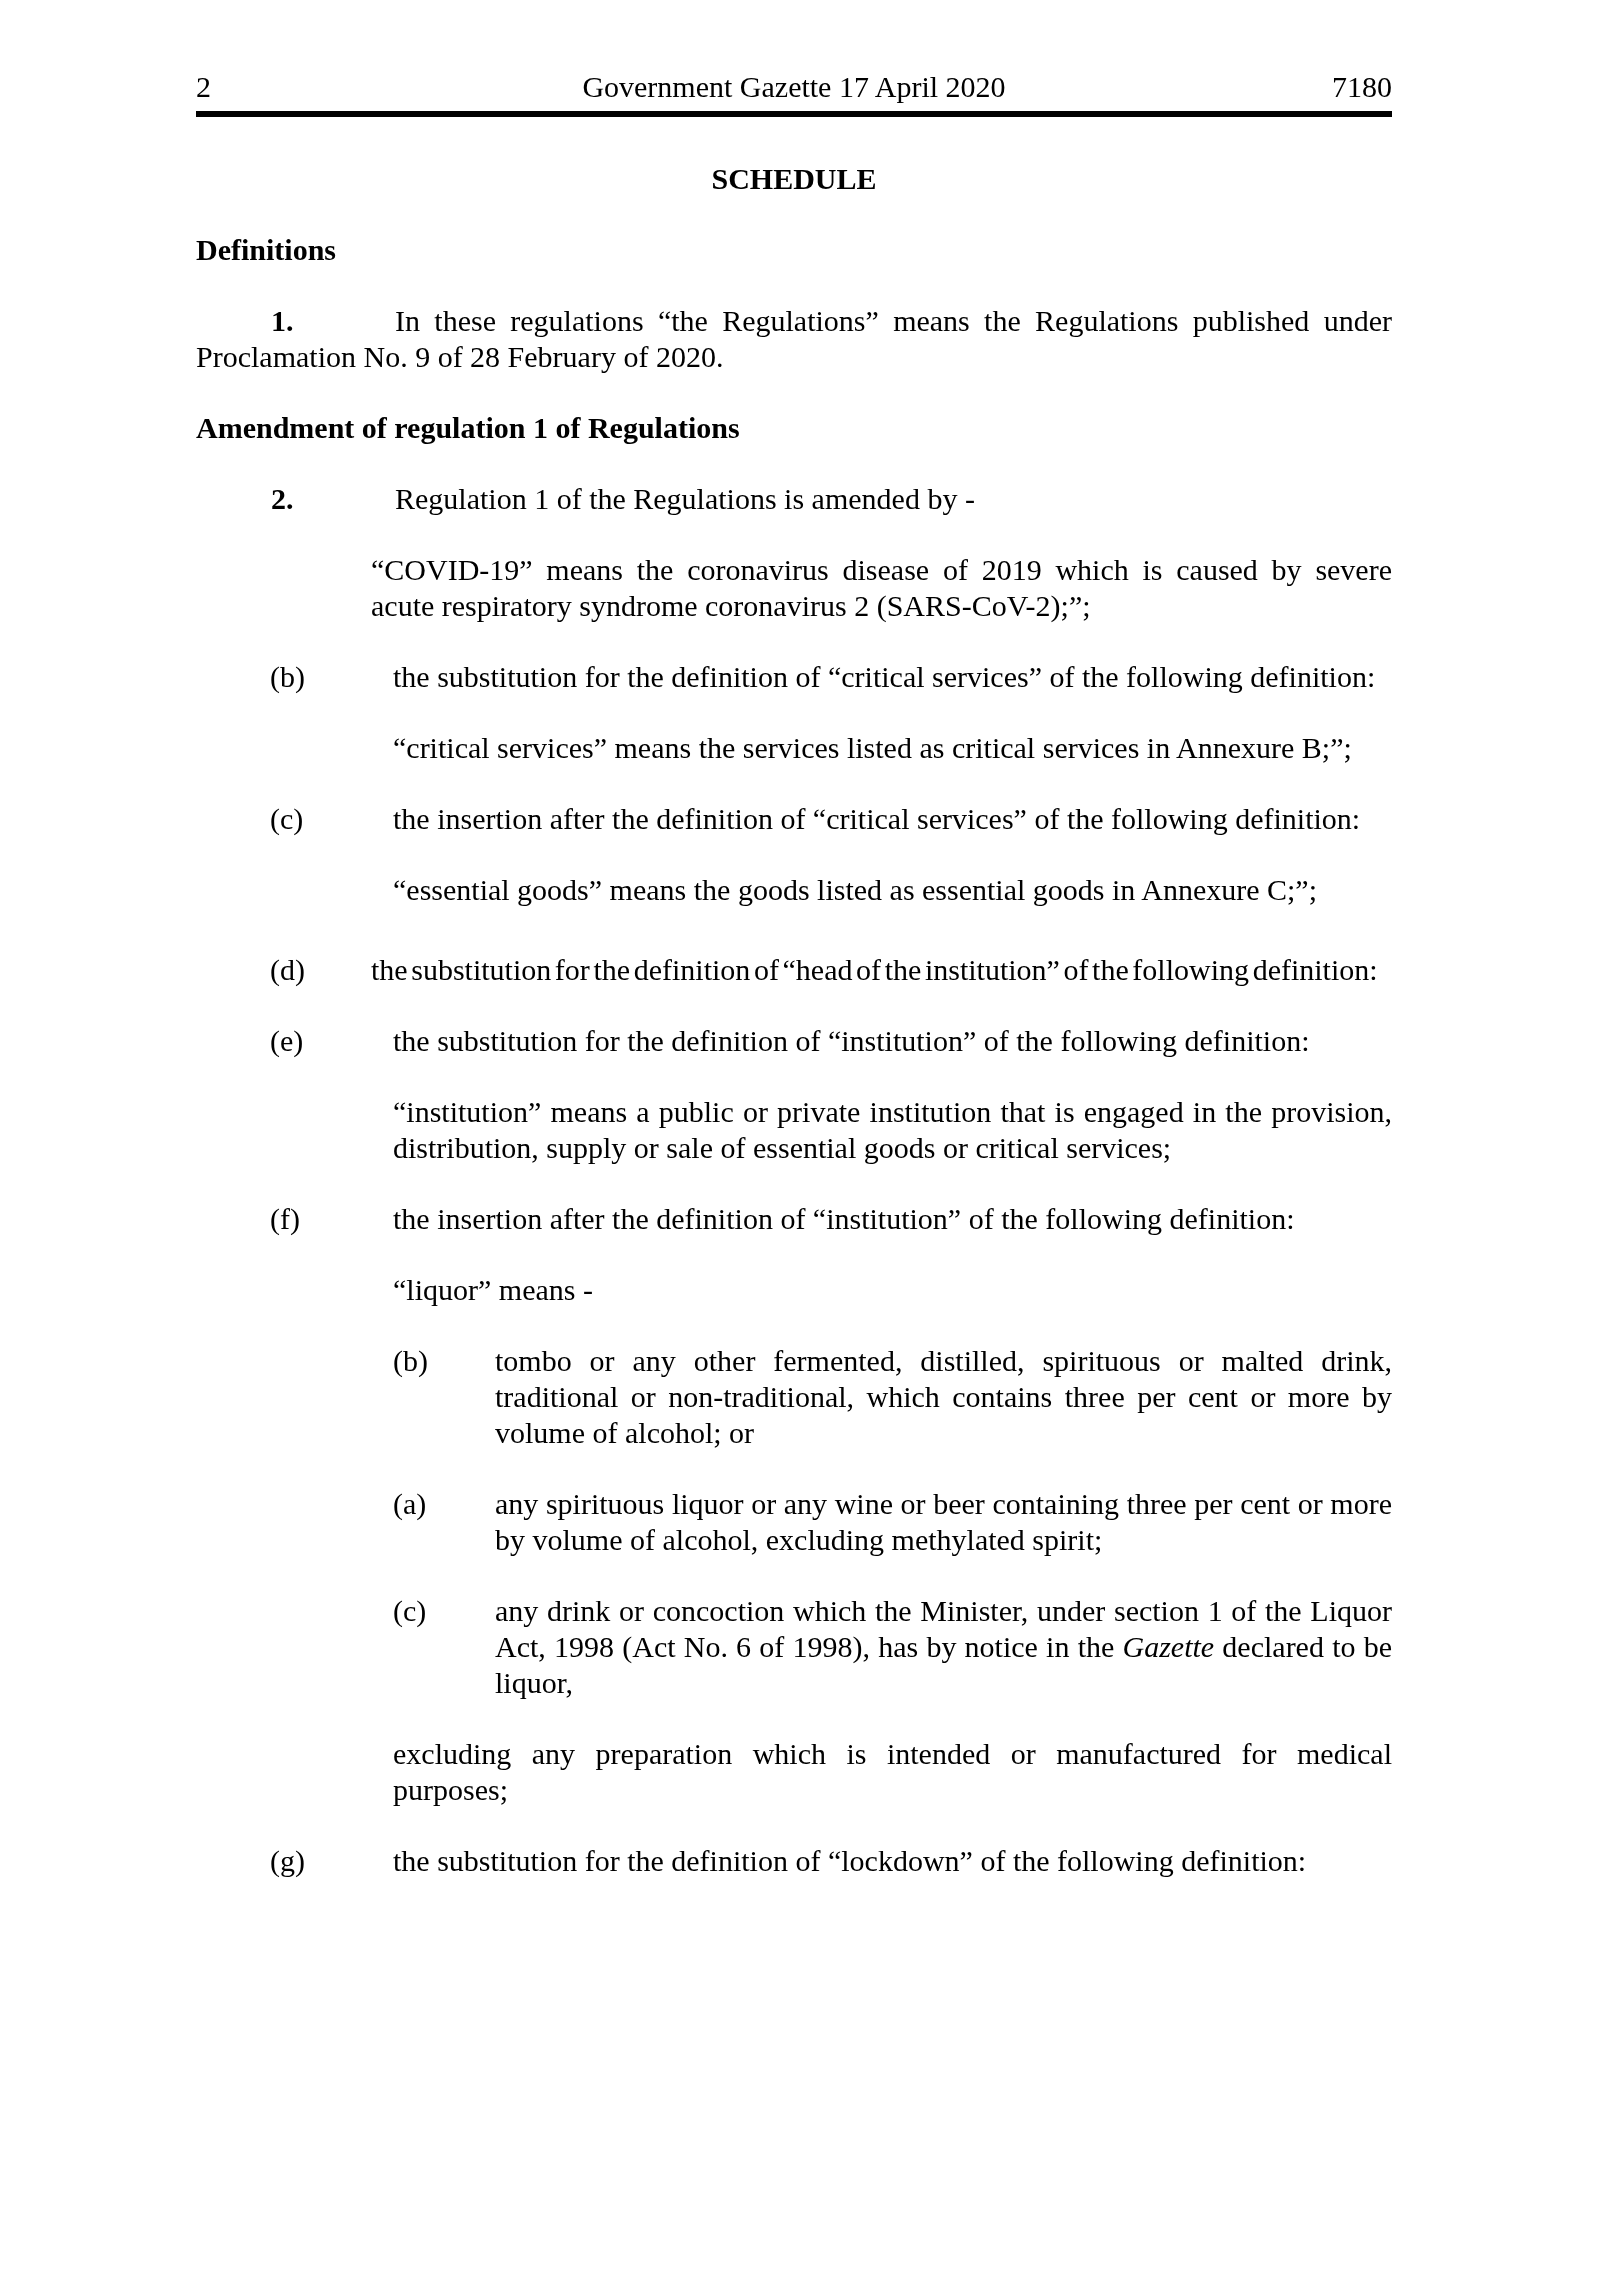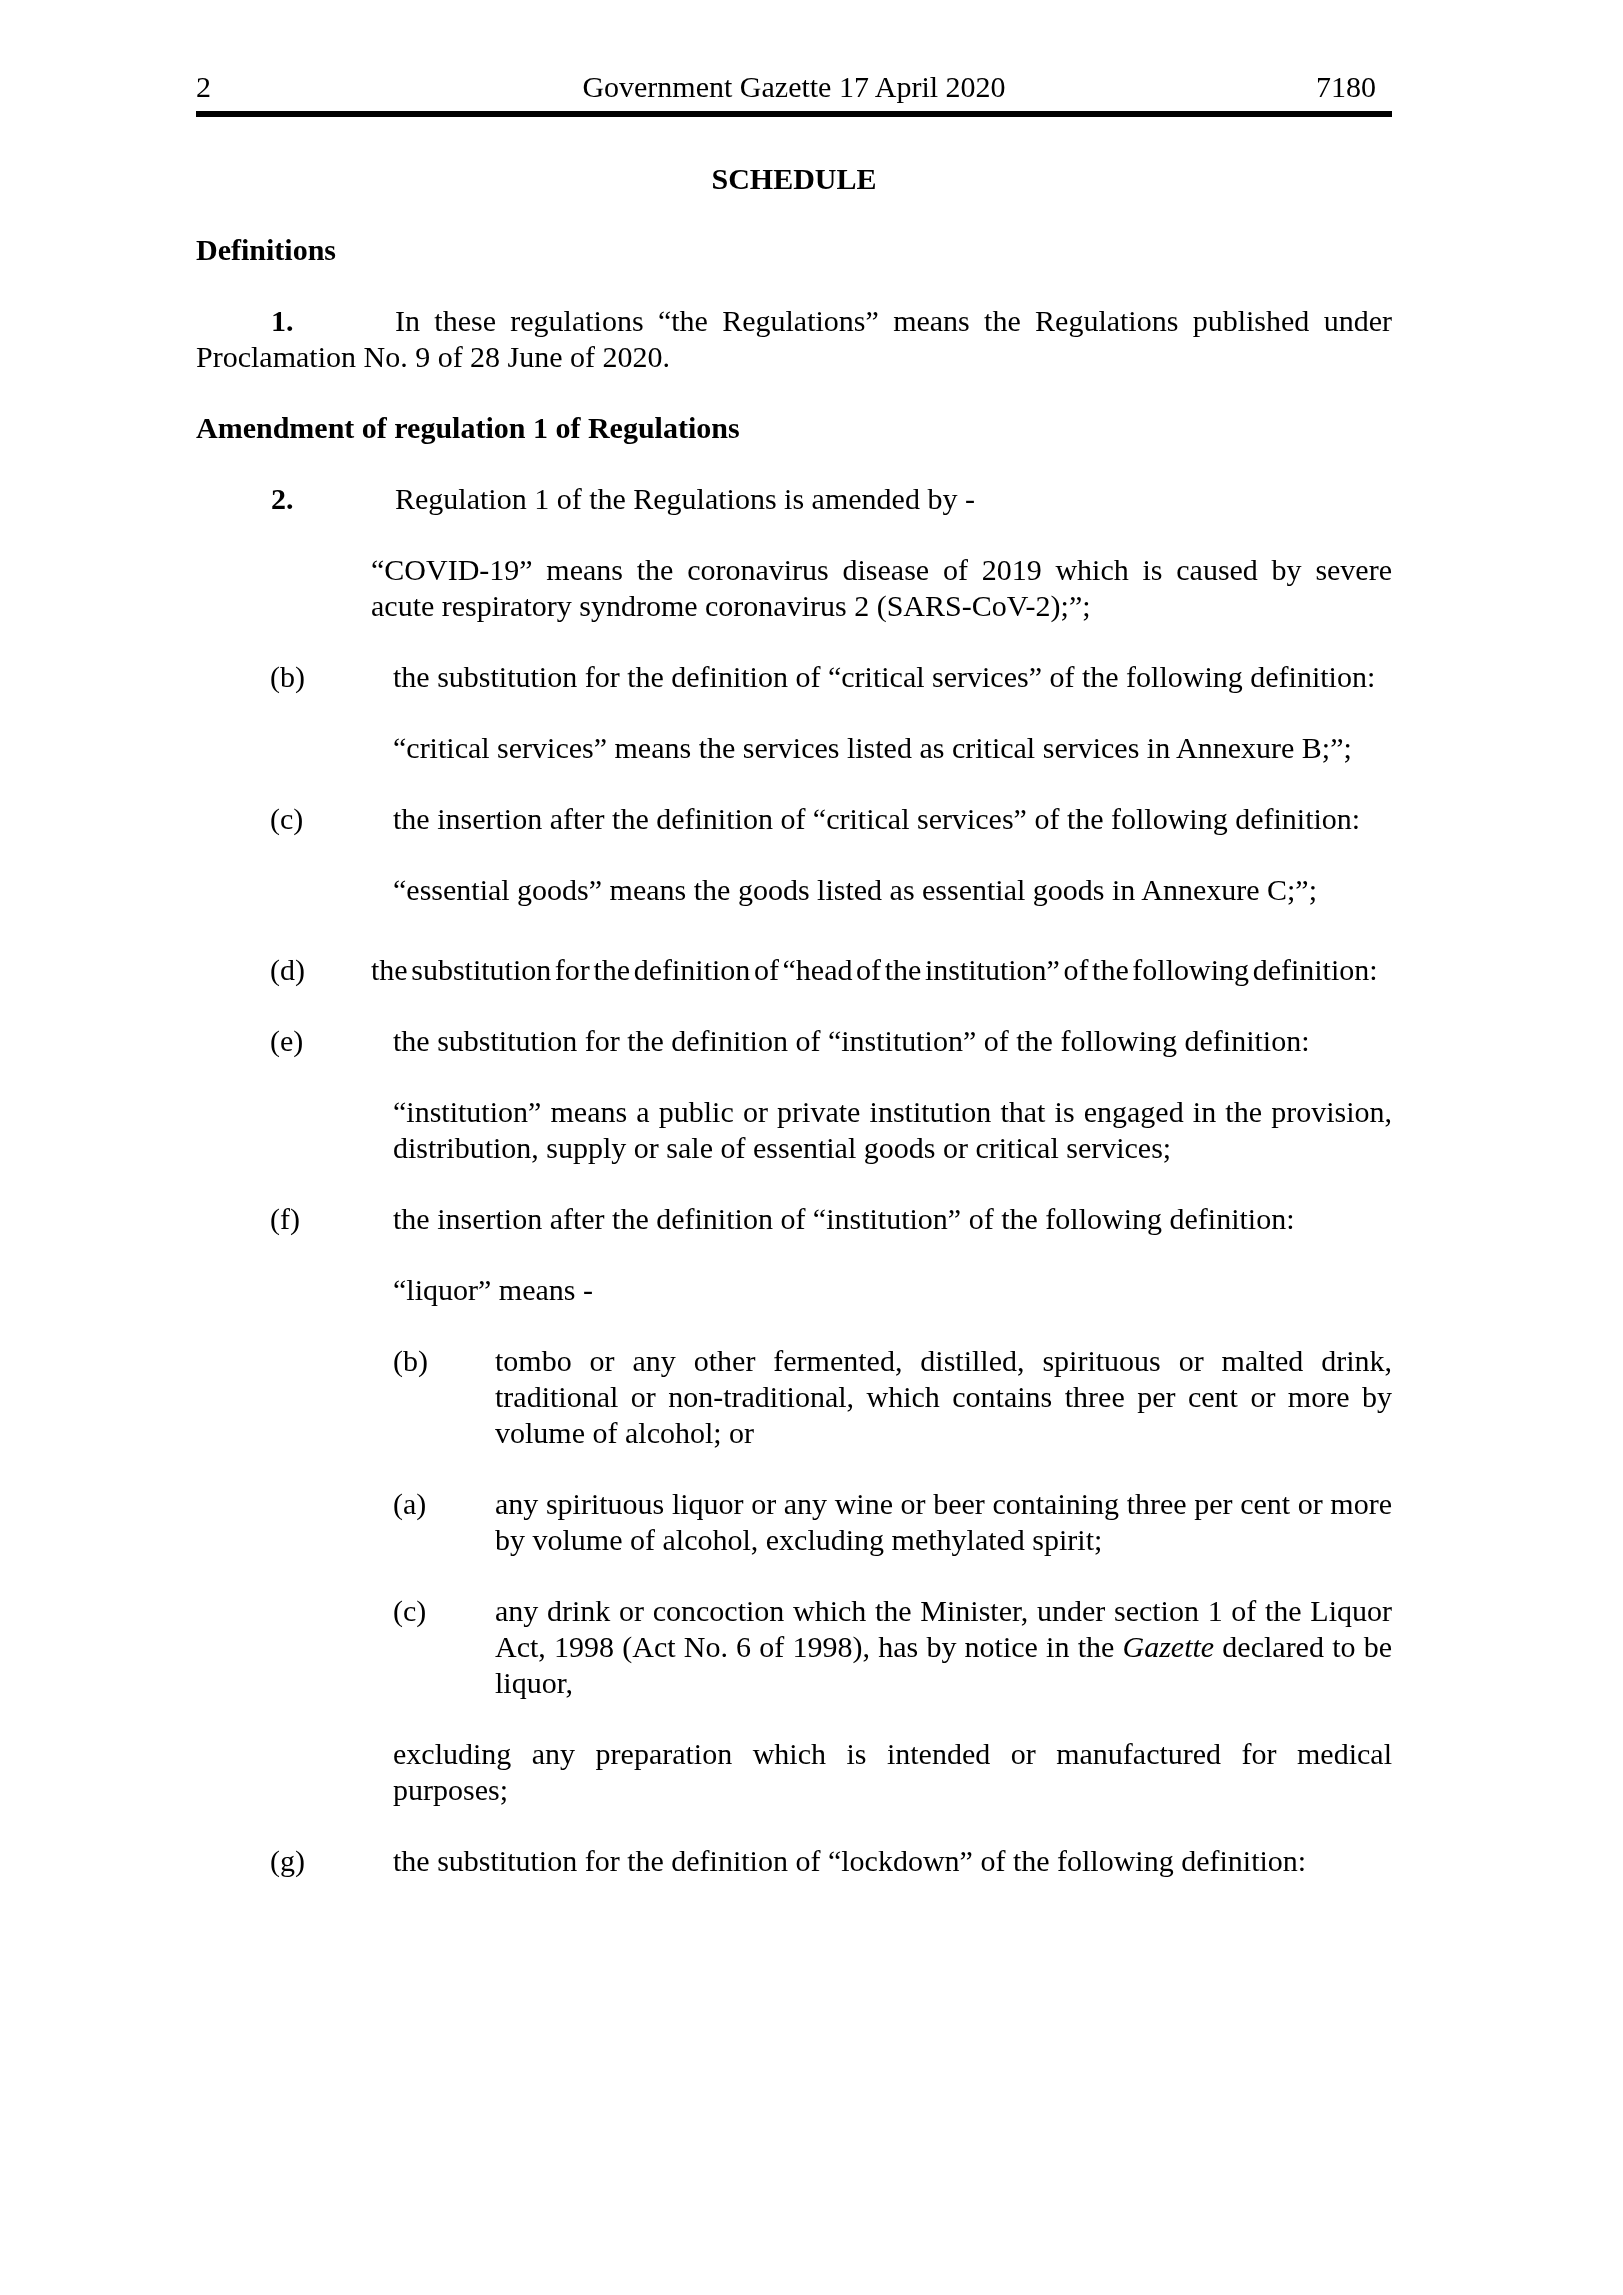--- a/index.html
+++ b/index.html
@@ -20,21 +20,21 @@
   .content {
     padding: 0 231px 0 196px; 
   }
   .doc-header {
     position: relative;
     margin-top: 69px;
     line-height: 36px;
     text-align: center;
   }
   .doc-header .pg-num  { position: absolute; left: 0;  top: 0; }
-  .doc-header .gz-num  { position: absolute; right: 16px; top: 0; }
+  .doc-header .gz-num  { position: absolute; right: 0; top: 0; }
   .rule {
     height: 6.3px;
     background: #000000;
     margin-top: 5.5px;
   }
   p {
     margin: 0 0 35px 0;
     line-height: 36px;
     text-align: justify;
   }
@@ -81,21 +81,21 @@
       <span class="hdr-title">Government Gazette 17 April 2020</span>
       <span class="gz-num">7180</span>
     </div>
 
     <div class="rule"></div>
 
     <p class="center bold h-schedule">SCHEDULE</p>
 
     <p class="bold">Definitions</p>
 
-    <p class="numbered"><span class="num">1.</span><span>In these regulations “the Regulations” means the Regulations published under Proclamation No. 9 of 28 June of 2020.</span></p>
+    <p class="numbered"><span class="num">1.</span><span>In these regulations “the Regulations” means the Regulations published under Proclamation No. 9 of 28 February of 2020.</span></p>
 
     <p class="bold">Amendment of regulation 1 of Regulations</p>
 
     <p class="numbered"><span class="num">2.</span><span>Regulation 1 of the Regulations is amended by -</span></p>
 
 
     <p class="quote-a">“COVID-19” means the coronavirus disease of 2019 which is caused by severe acute respiratory syndrome coronavirus 2 (SARS-CoV-2);”;</p>
 
     <p class="item-b"><span class="lbl">(b)</span><span>the substitution for the definition of “critical services” of the following definition:</span></p>
 

